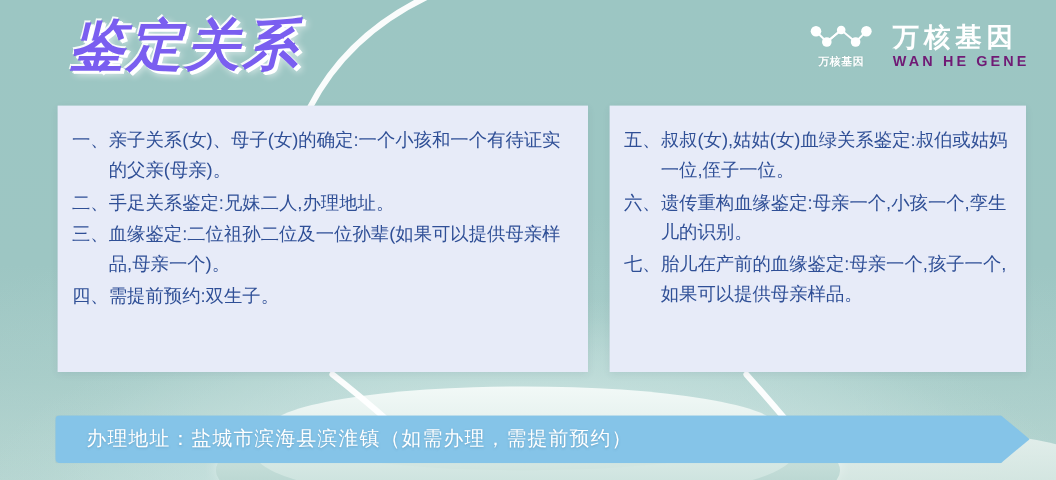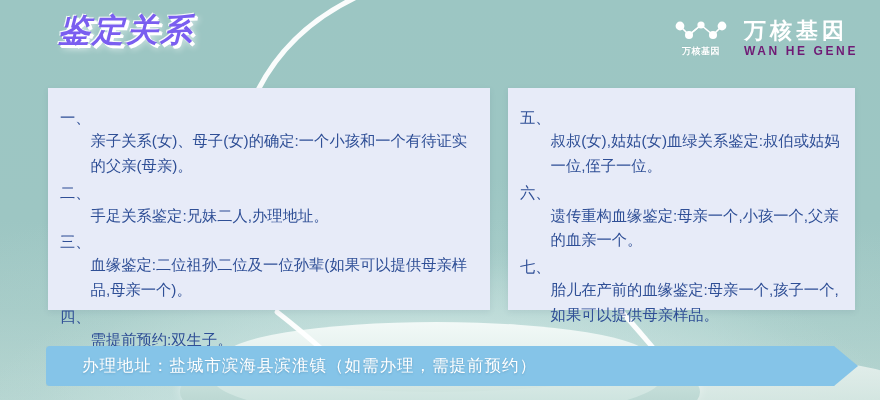--- a/index.html
+++ b/index.html
@@ -45,21 +45,21 @@
     background:linear-gradient(180deg,#e9f2ef 0%,#d6e7e2 60%,#c3dbd5 100%);
     opacity:.9;
   }
 
   
   #arc-svg{ position:absolute; inset:0; pointer-events:none; }
 
   
   #page-title{
     position:absolute; left:58px; top:14px;
-    font-size:32px; line-height:1;
+    font-size:46px; line-height:1;
     font-weight:bold; font-style:italic;
     color:#7a5ef0;
     letter-spacing:2px;
     text-shadow:
       2px 2px 0 #ffffff, 3px 3px 0 #ffffff,
       -1px -1px 0 rgba(255,255,255,.9),
       4px 4px 6px rgba(255,255,255,.7);
     white-space:nowrap;
   }
 
@@ -94,35 +94,35 @@
   ol.item-list{ list-style:none; }
   ol.item-list li{
     display:flex;
     align-items:flex-start;
     color:#2f4f96;
     font-size:15.3px;
     line-height:1.62;
     margin-bottom:2px;
   }
   .marker{ flex:0 0 auto; white-space:nowrap; }
-  .item-text{ flex:1 1 auto;margin-top:23px; }
+  .item-text{ flex:1 1 auto; }
 
   
   #address-banner{
     position:absolute; left:46px; bottom:14px;
     width:812px; height:40px;
     display:flex; align-items:center;
   }
   #banner-body{
     position:relative;
     width:100%; height:100%;
     background:#85c4e8;
     border-radius:4px 0 0 4px;
     display:flex; align-items:center;
-    padding-left:36px;
+    padding-left:26px;
     clip-path:polygon(0 0, calc(100% - 24px) 0, 100% 50%, calc(100% - 24px) 100%, 0 100%);
     box-shadow:0 2px 6px rgba(70,120,150,.18);
   }
   #address-text{
     color:#ffffff;
     font-size:16.5px;
     letter-spacing:1px;
     white-space:nowrap;
     text-shadow:0 1px 2px rgba(60,110,140,.35);
   }
@@ -193,21 +193,21 @@
 </div>
 
 <div class="panel" id="panel-right">
   <ol class="item-list" id="list-right">
       <li>
         <span class="marker">五、</span>
         <span class="item-text">叔叔(女),姑姑(女)血绿关系鉴定:叔伯或姑妈一位,侄子一位。</span>
       </li>
       <li>
         <span class="marker">六、</span>
-        <span class="item-text">遗传重构血缘鉴定:母亲一个,小孩一个,父亲的血亲一个。</span>
+        <span class="item-text">遗传重构血缘鉴定:母亲一个,小孩一个,孪生儿的识别。</span>
       </li>
       <li>
         <span class="marker">七、</span>
         <span class="item-text">胎儿在产前的血缘鉴定:母亲一个,孩子一个,如果可以提供母亲样品。</span>
       </li>
     </ol>
 </div>
 
 <div id="address-banner">
   <div id="banner-body">

